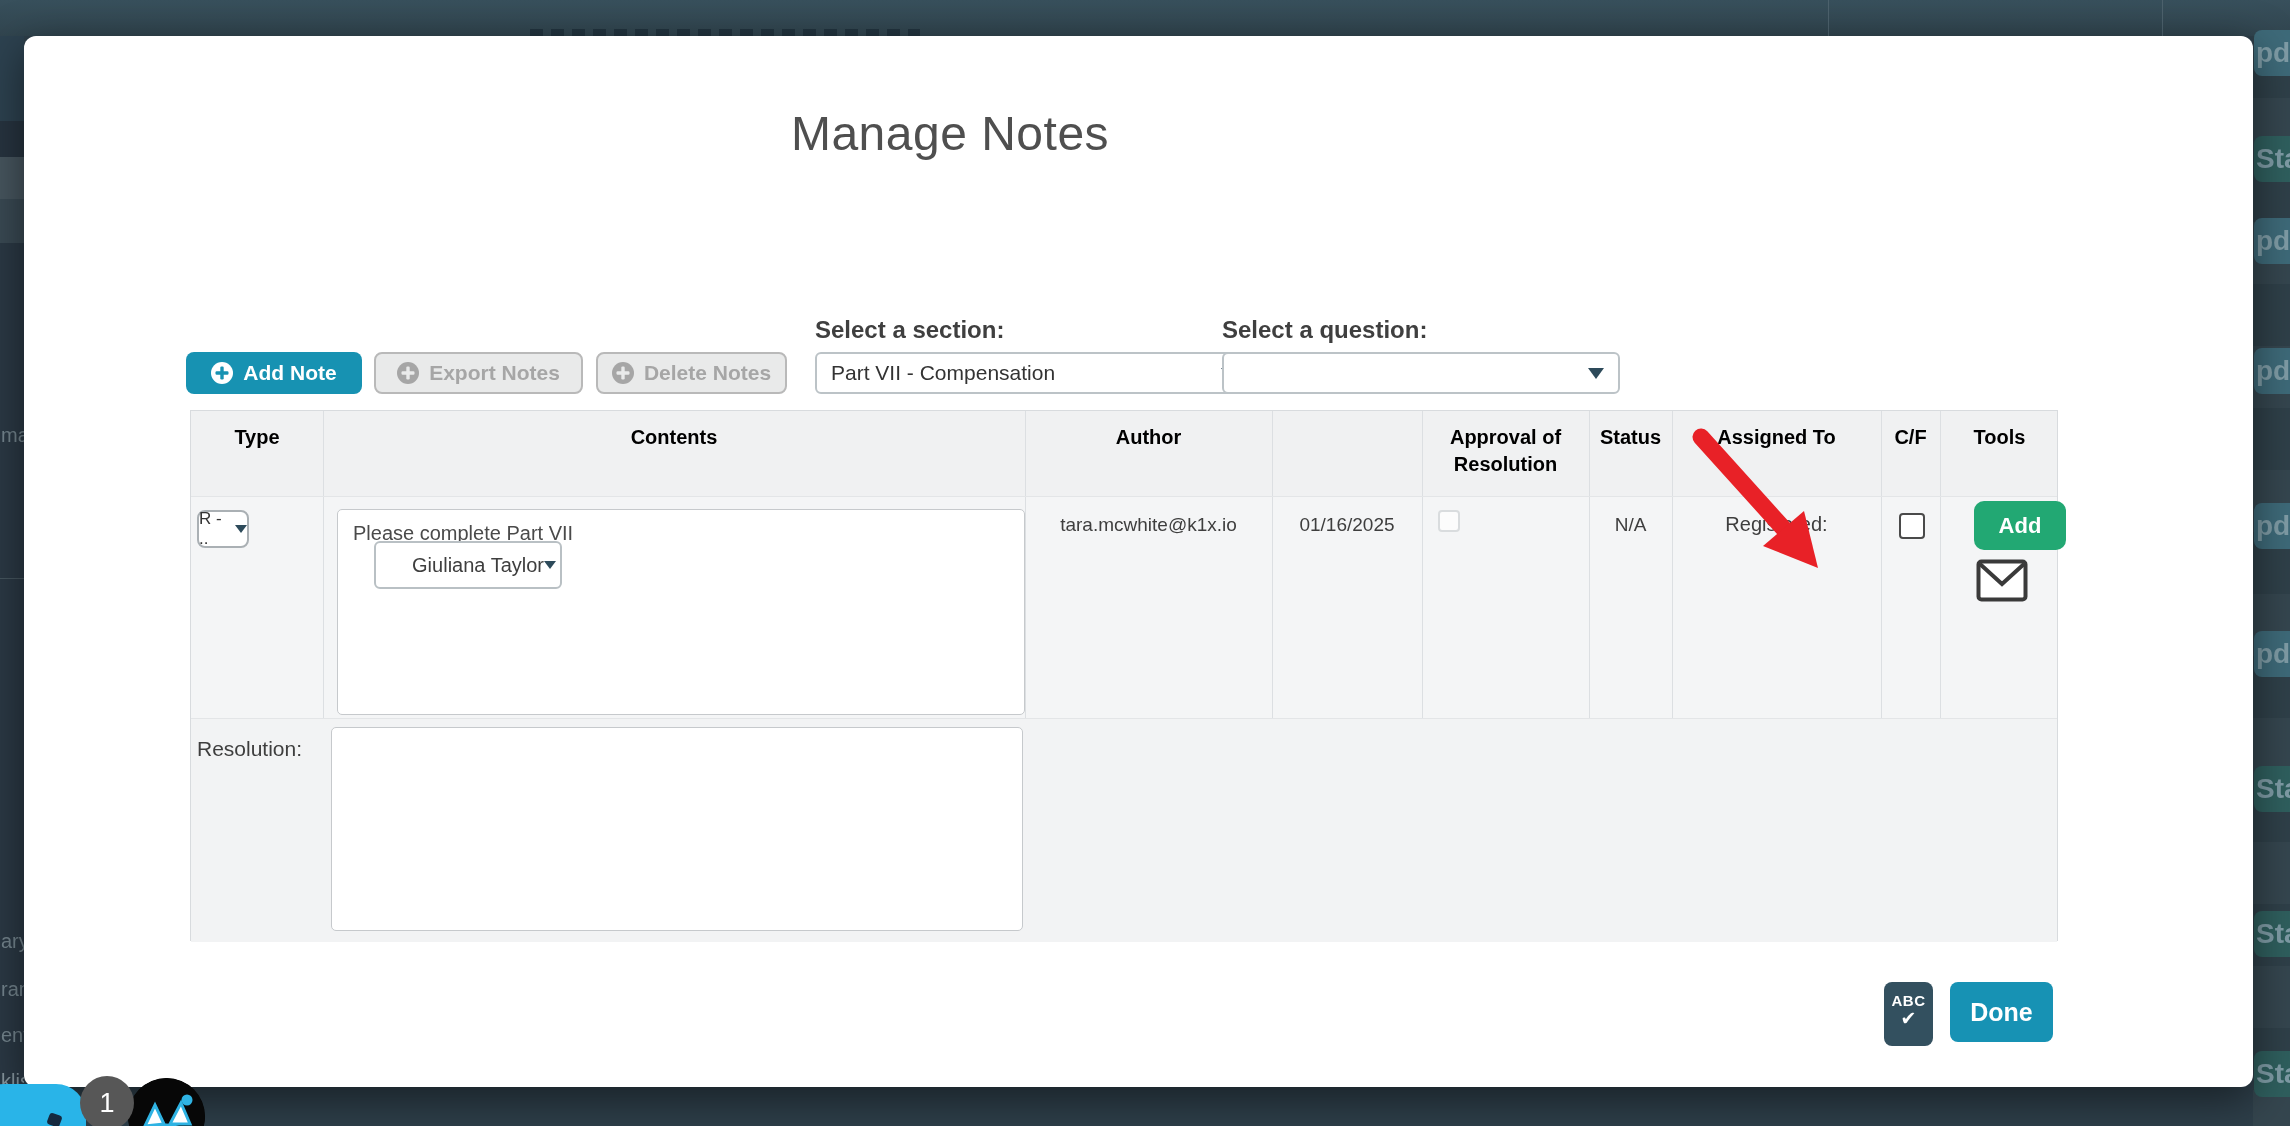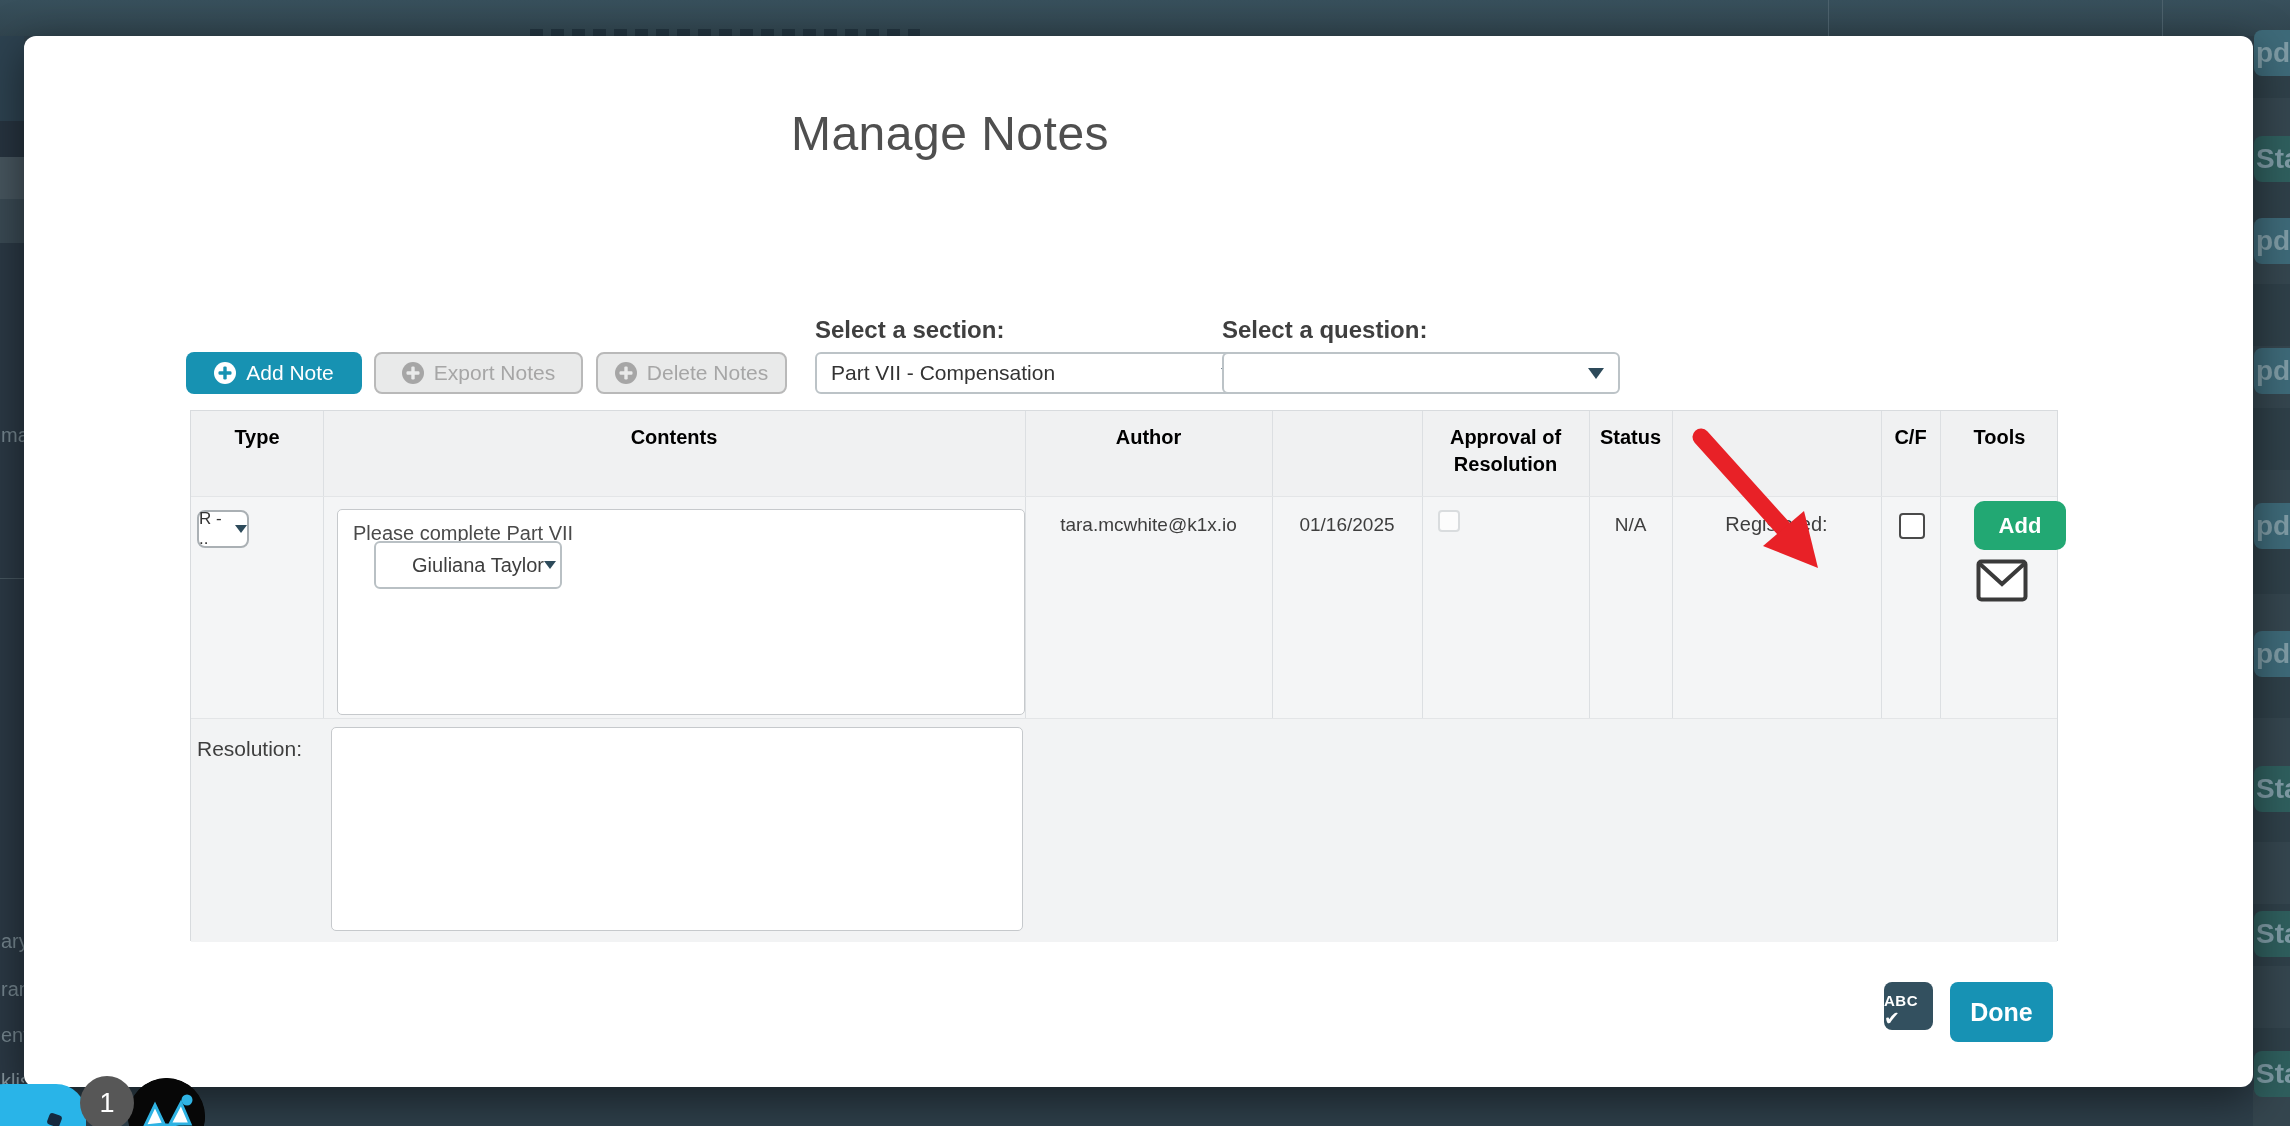--- a/index.html
+++ b/index.html
@@ -27,21 +27,21 @@
     line-height:46px;padding-left:2px;white-space:nowrap;}
   .pill.teal{background:#3e6a79;}
   .pill.green{background:#2f5f5e;}
   
   .modal{position:absolute;left:24px;top:36px;width:2229px;height:1051px;background:#ffffff;
     border-radius:12px;box-shadow:0 12px 44px rgba(0,0,0,.5);}
   .modal-title{position:absolute;left:0;top:70px;width:1852px;text-align:center;
     font-size:48px;font-weight:300;color:#4f4f4f;letter-spacing:.5px;}
   
   .btn{position:absolute;display:flex;align-items:center;justify-content:center;gap:10px;
-    height:42px;border-radius:8px;font-weight:normal;font-size:21px;cursor:pointer;}
+    height:42px;border-radius:8px;font-weight:bold;font-size:21px;cursor:pointer;}
   .btn-primary{background:#1792b2;color:#fff;top:316px;left:162px;width:176px;}
   .btn-disabled{background:#e9eaea;color:#a6a6a6;border:2px solid #b9b9b9;top:316px;}
   .btn-export{left:350px;width:209px;}
   .btn-delete{left:572px;width:191px;}
   .plus-ic{display:inline-block;width:22px;height:22px;}
   
   .filter-label{position:absolute;top:280px;font-size:24px;font-weight:600;color:#3f3f3f;}
   .sel{position:absolute;top:316px;height:42px;background:#fff;border:2px solid #bcc3c7;
     border-radius:6px;display:flex;align-items:center;padding:0 14px;cursor:pointer;}
   .sel-text{font-size:21px;color:#333;flex:1;white-space:nowrap;overflow:hidden;}
@@ -71,22 +71,22 @@
   .assigned-select{position:absolute;left:183px;top:130px;width:188px;height:48px;
     background:#fff;border:2px solid #b9c0c4;border-radius:6px;display:flex;
     align-items:center;padding:0 4px 0 8px;cursor:pointer;text-align:right;}
   .assigned-text{font-size:20px;color:#3e3e3e;white-space:nowrap;overflow:hidden;flex:1;}
   .add-btn{position:absolute;left:1767px;top:90px;width:92px;height:49px;background:#22a873;
     color:#fff;font-weight:bold;font-size:22px;border-radius:10px;display:flex;
     align-items:center;justify-content:center;cursor:pointer;margin-left:16px;}
   .env{position:absolute;left:1785px;top:148px;cursor:pointer;}
   .res-label{position:absolute;left:6px;top:326px;width:130px;font-size:21px;color:#3e3e3e;}
   
-  .abc-btn{position:absolute;left:1860px;top:946px;width:49px;height:48px;background:#33505f;
-    border-radius:8px;color:#fff;cursor:pointer;line-height:1;}
+  .abc-btn{position:absolute;left:1860px;top:946px;width:49px;height:64px;background:#33505f;
+    border-radius:8px;color:#fff;text-align:center;cursor:pointer;line-height:1;}
   .abc-top{font-size:15px;font-weight:bold;margin-top:11px;letter-spacing:.5px;}
   .abc-check{font-size:19px;font-weight:bold;margin-top:1px;}
   .done-btn{position:absolute;left:1926px;top:946px;width:103px;height:60px;background:#1792b4;
     border-radius:8px;color:#fff;font-size:25px;font-weight:bold;display:flex;
     align-items:center;justify-content:center;cursor:pointer;}
   
   .overlay-svg{position:absolute;left:0;top:0;width:2290px;height:1126px;
     pointer-events:none;z-index:7;}
   .chat-blue{position:absolute;left:-26px;top:1084px;width:112px;height:86px;z-index:8;
     background:#29b4e8;border-radius:30px;}
@@ -193,20 +193,21 @@
       <div class="t-vline" style="left:1690px"></div>
       <div class="t-vline" style="left:1749px"></div>
       <div class="t-hline" style="top:85px"></div>
       <div class="t-hline" style="top:307px"></div>
 
       <div class="th" style="left:0;width:132px">Type</div>
       <div class="th" style="left:132px;width:702px">Contents</div>
       <div class="th" style="left:834px;width:247px">Author</div>
       <div class="th" style="left:1231px;width:167px;padding-left:20px;padding-right:20px">Approval of Resolution</div>
       <div class="th" style="left:1398px;width:83px">Status</div>
+      <div class="th" style="left:1481px;width:209px">Assigned To</div>
       <div class="th" style="left:1690px;width:59px">C/F</div>
       <div class="th" style="left:1749px;width:119px">Tools</div>
 
       <div class="mini-select">
         <span>R - ..</span>
         <span class="tri small"></span>
       </div>
 
       <textarea class="note-ta" style="left: 146px; top: 98px; width: 688px; height: 206px;">Please complete Part VII</textarea>
 

